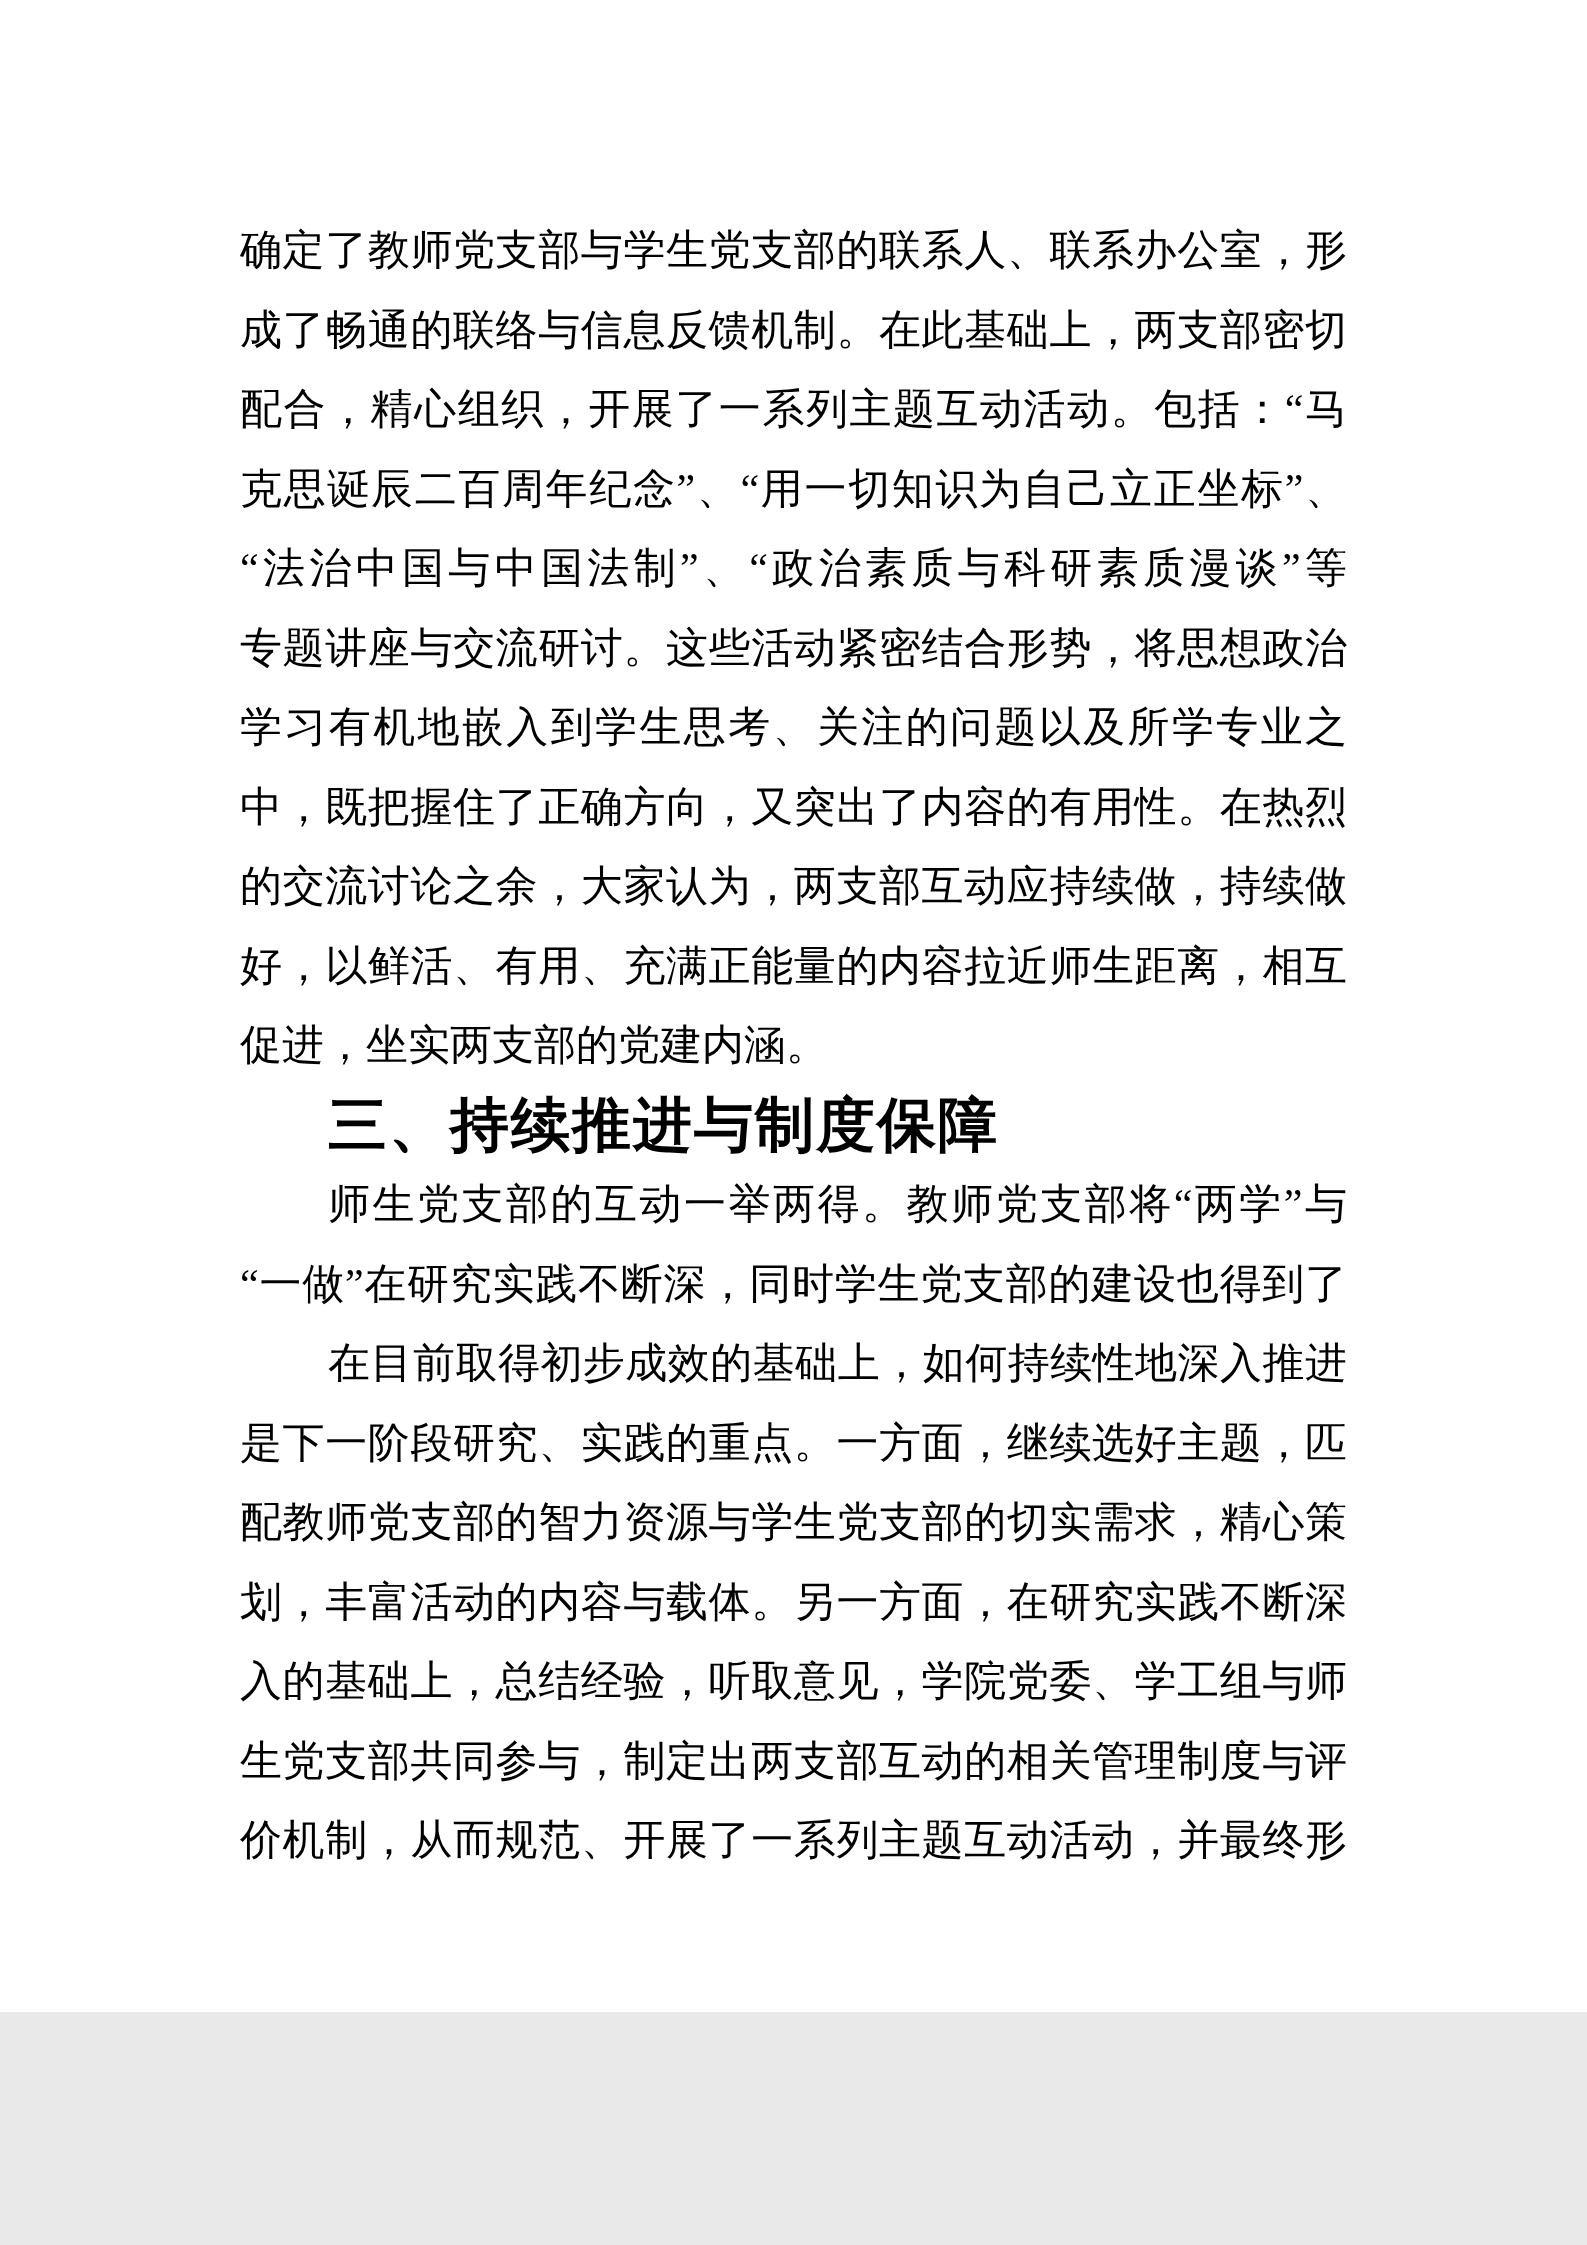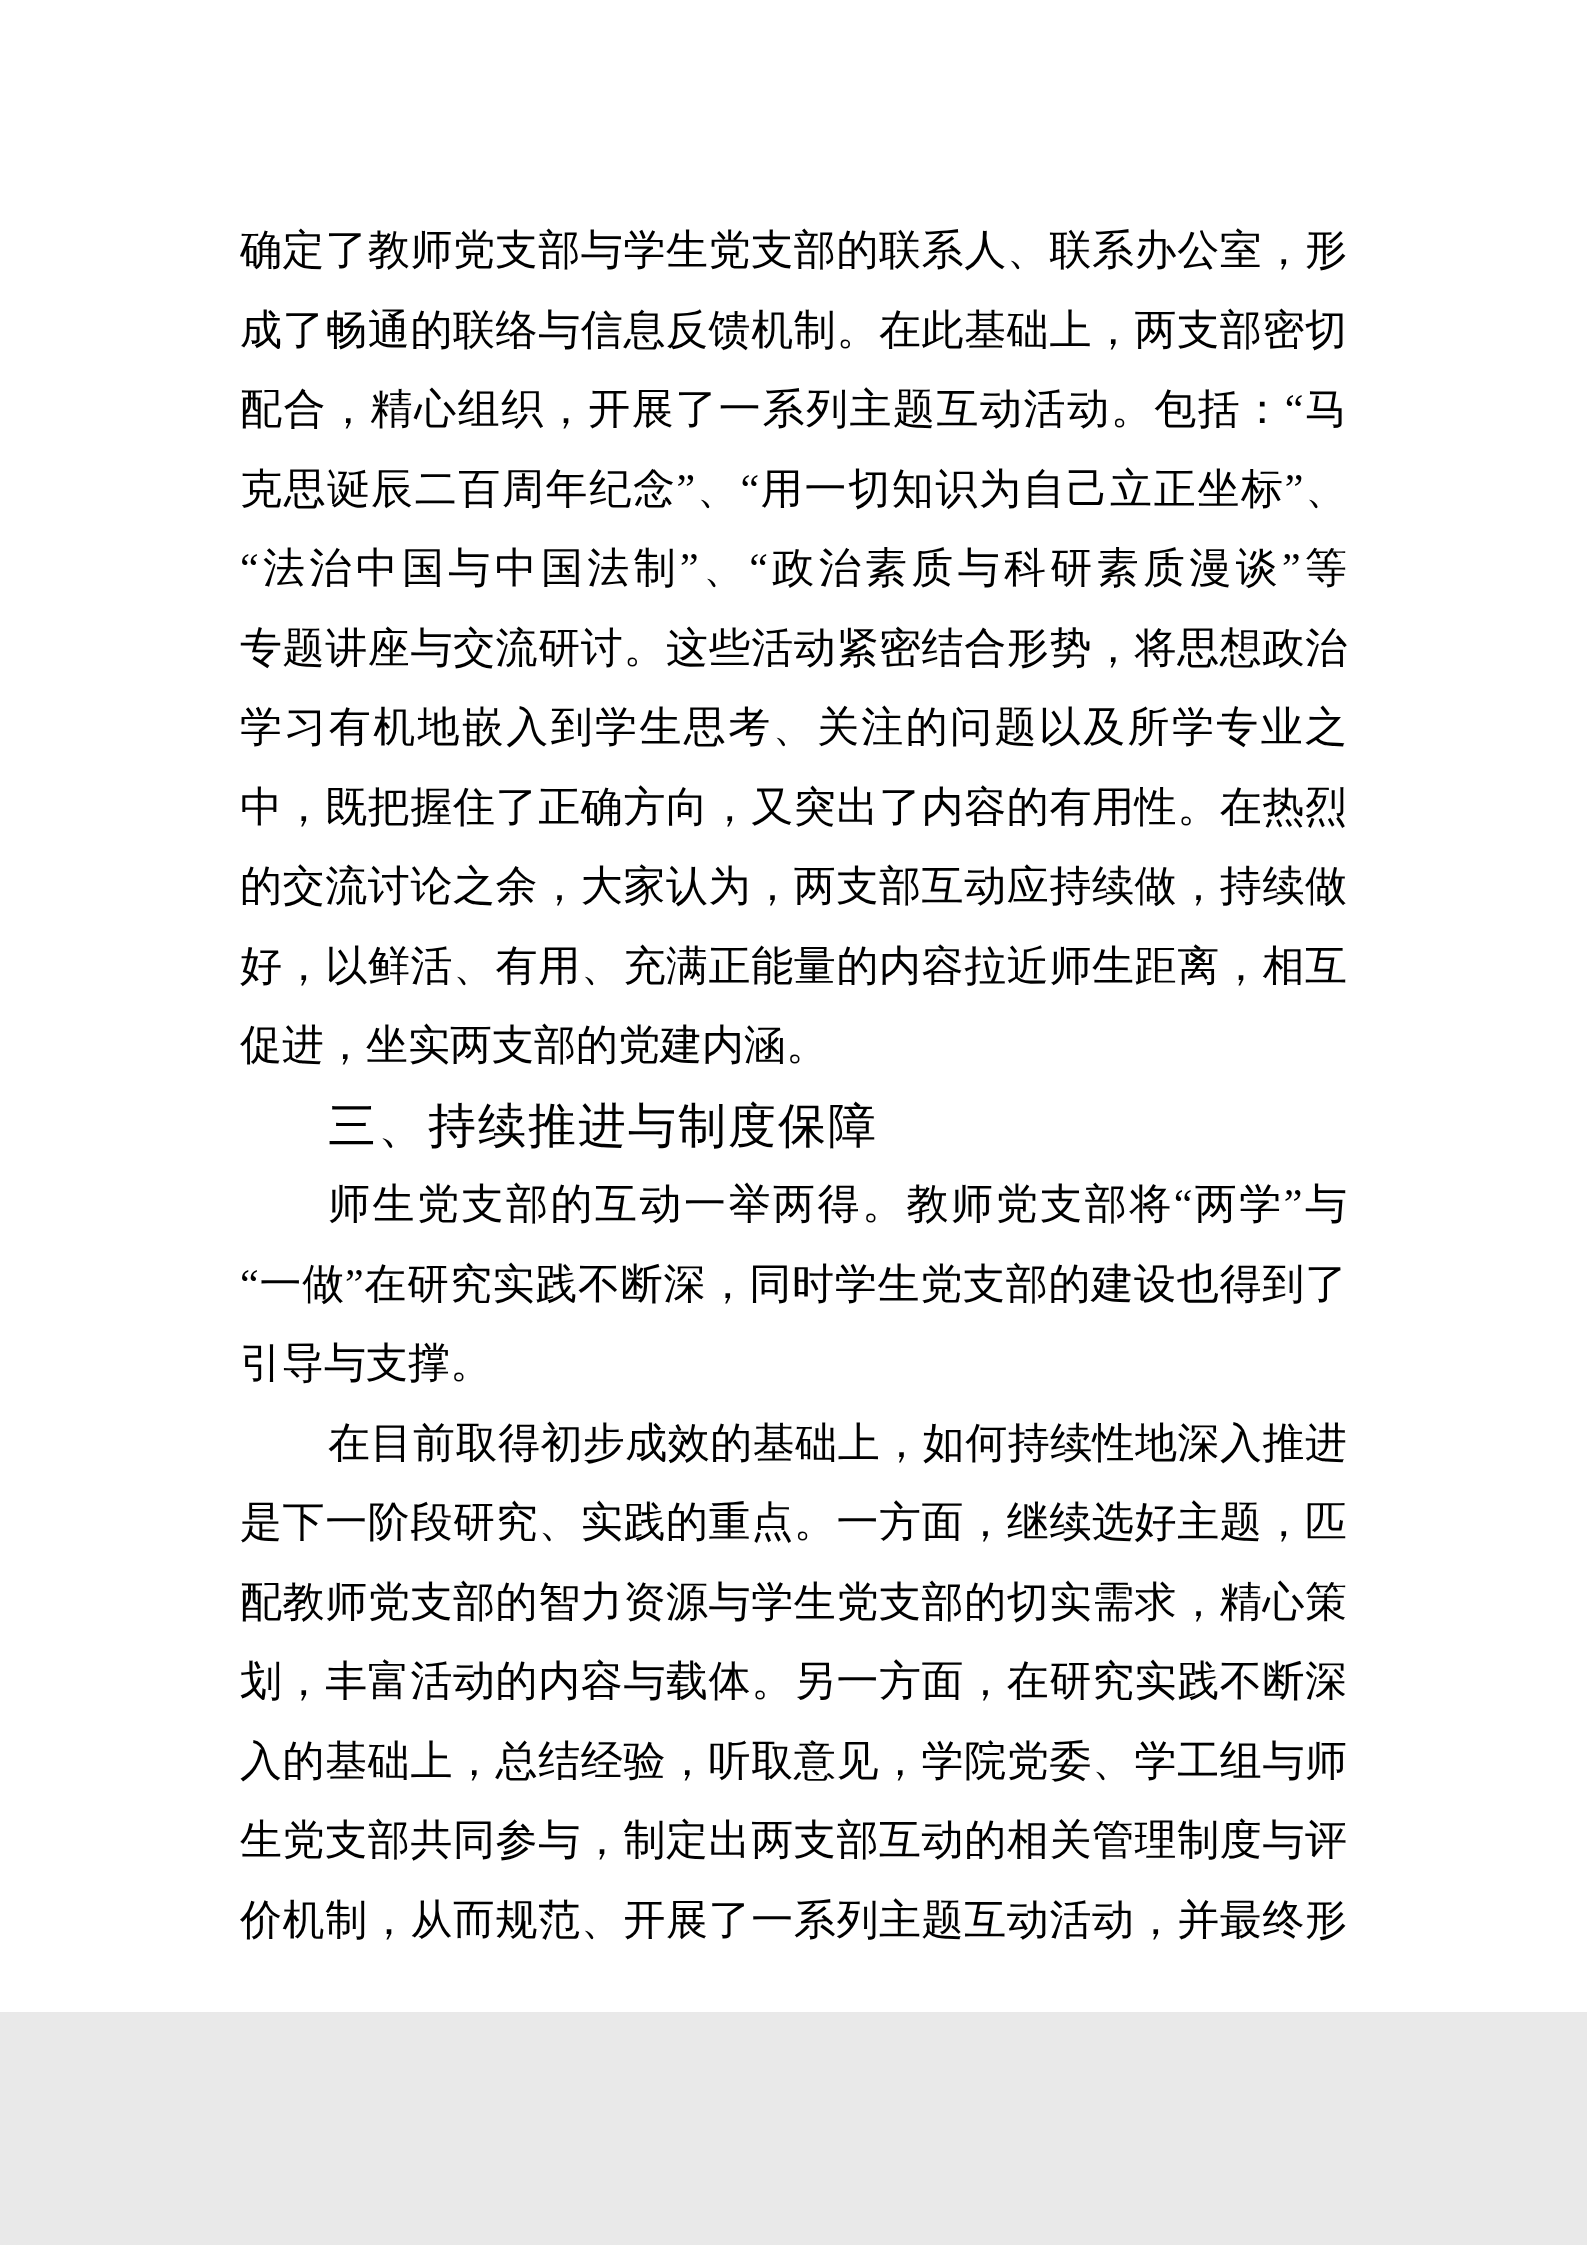--- a/index.html
+++ b/index.html
@@ -35,22 +35,22 @@
   }
   .line.fill {
     text-align-last: justify;
     -moz-text-align-last: justify;
   }
   .line.indent {
     padding-left: 88px;
   }
   .line.heading {
     font-family: "Liberation Sans", sans-serif;
-    font-weight: 400;
-    font-size: 48px;
+    font-weight: 700;
+    font-size: 59px;
     letter-spacing: 2px;
     text-align-last: left;
     -moz-text-align-last: left;
   }
   .page-number {
     position: absolute;
     left: 0;
     top: 2078px;
     width: 1587px;
     height: 44px;
@@ -73,21 +73,20 @@
       <div class="line fill">“法治中国与中国法制”、“政治素质与科研素质漫谈”等</div>
       <div class="line fill">专题讲座与交流研讨。这些活动紧密结合形势，将思想政治</div>
       <div class="line fill">学习有机地嵌入到学生思考、关注的问题以及所学专业之</div>
       <div class="line fill">中，既把握住了正确方向，又突出了内容的有用性。在热烈</div>
       <div class="line fill">的交流讨论之余，大家认为，两支部互动应持续做，持续做</div>
       <div class="line fill">好，以鲜活、有用、充满正能量的内容拉近师生距离，相互</div>
       <div class="line">促进，坐实两支部的党建内涵。</div>
       <div class="line indent heading">三、持续推进与制度保障</div>
       <div class="line fill indent">师生党支部的互动一举两得。教师党支部将“两学”与</div>
       <div class="line fill">“一做”在研究实践不断深，同时学生党支部的建设也得到了</div>
-      <div class="line">引导与支撑。</div>
       <div class="line fill indent">在目前取得初步成效的基础上，如何持续性地深入推进</div>
       <div class="line fill">是下一阶段研究、实践的重点。一方面，继续选好主题，匹</div>
       <div class="line fill">配教师党支部的智力资源与学生党支部的切实需求，精心策</div>
       <div class="line fill">划，丰富活动的内容与载体。另一方面，在研究实践不断深</div>
       <div class="line fill">入的基础上，总结经验，听取意见，学院党委、学工组与师</div>
       <div class="line fill">生党支部共同参与，制定出两支部互动的相关管理制度与评</div>
       <div class="line fill">价机制，从而规范、开展了一系列主题互动活动，并最终形</div>
     </div>
   <div class="page-number">4</div>
 </div>

